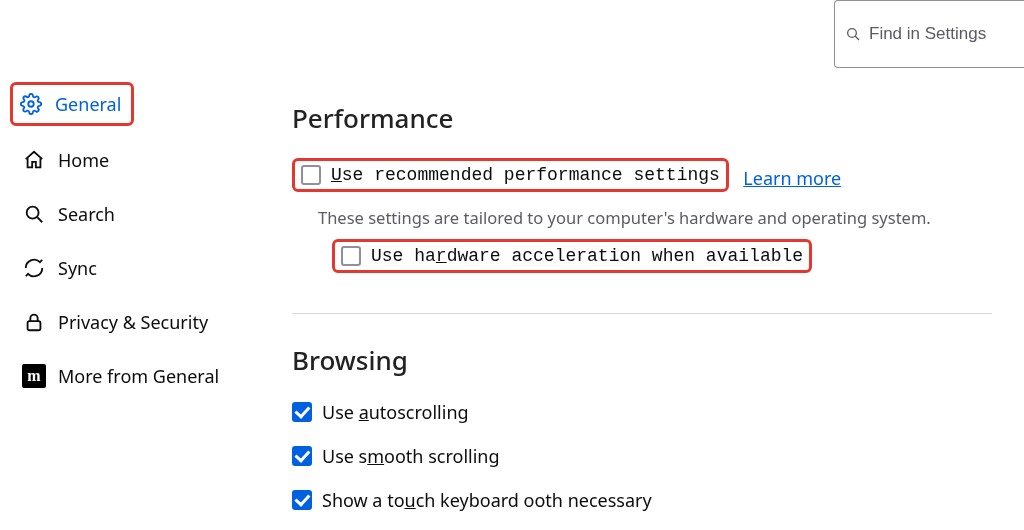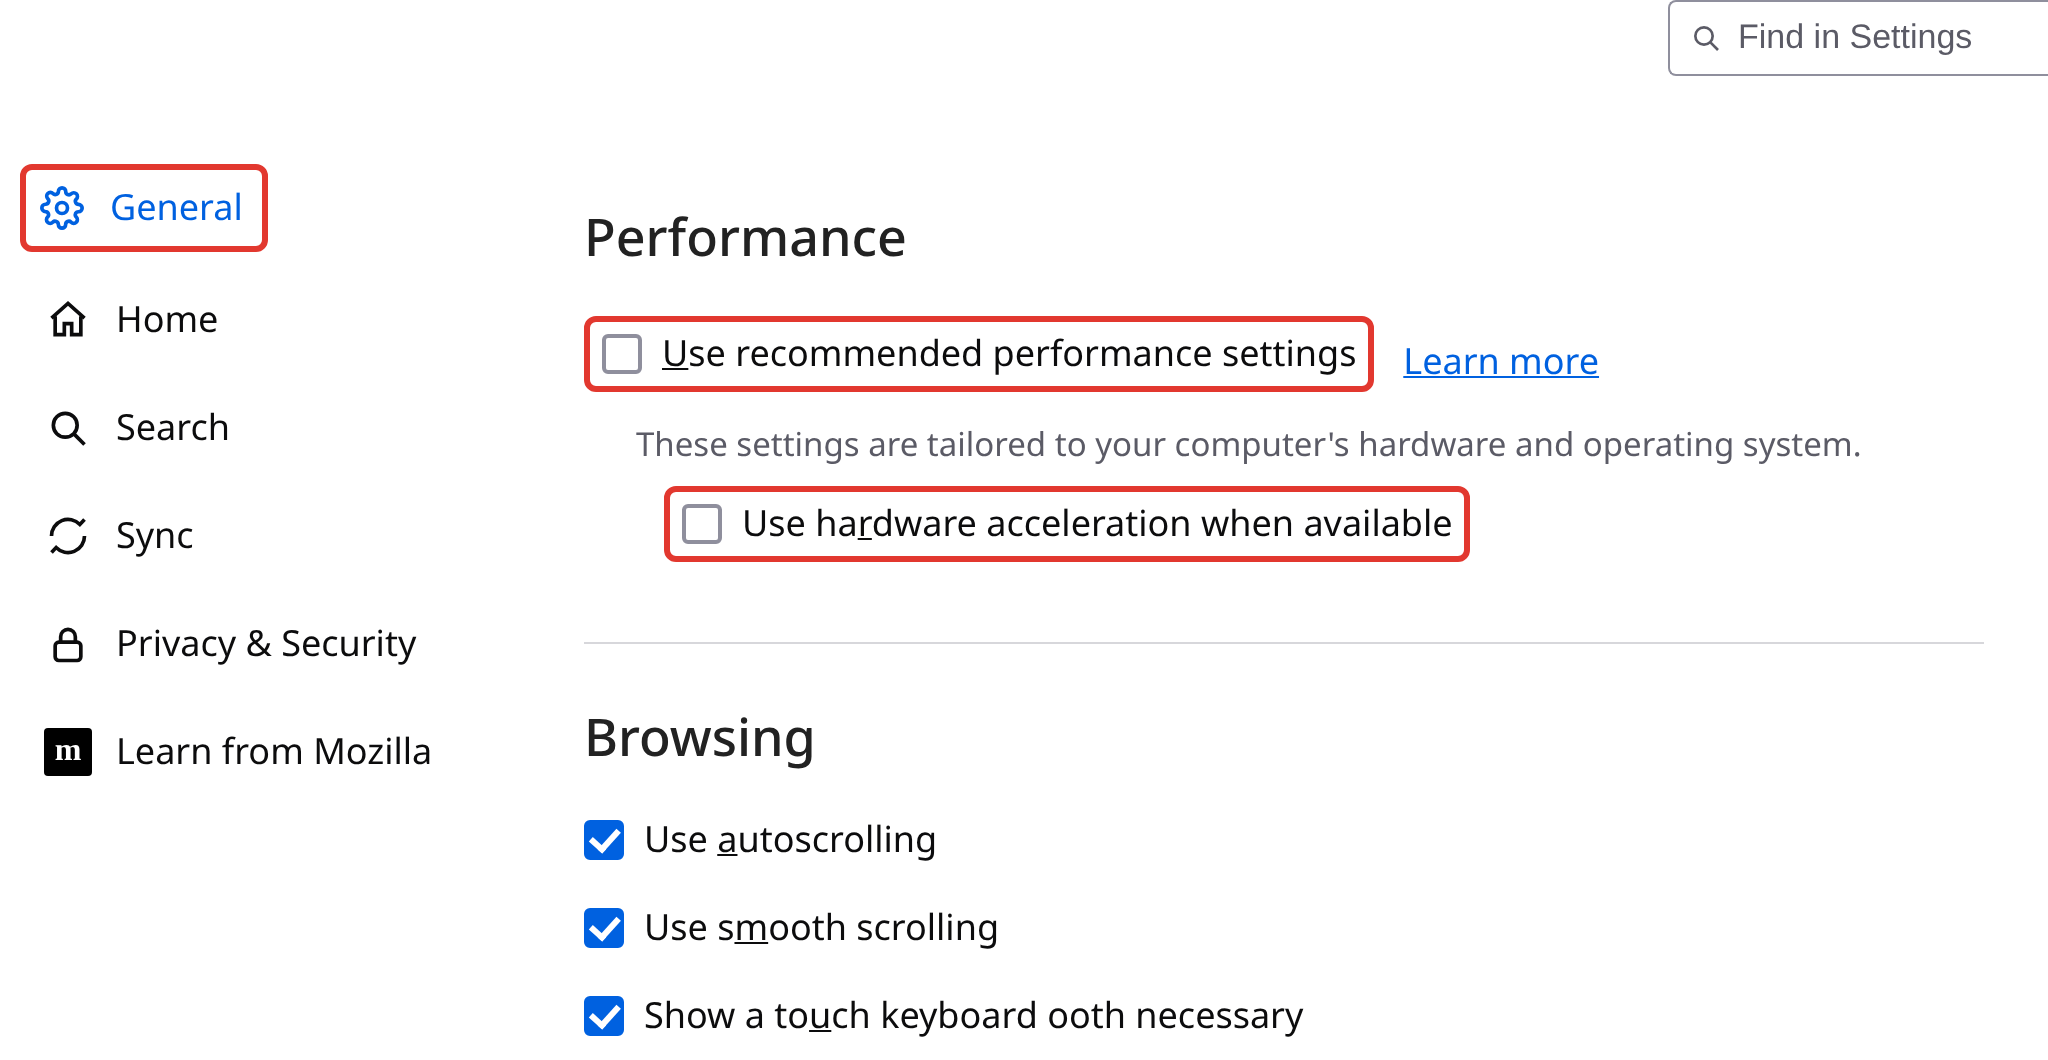--- a/index.html
+++ b/index.html
@@ -19,21 +19,21 @@
       right: 0;
       padding: 0;
     }
     .search-box {
       display: flex;
       align-items: center;
       border: 1px solid #8f8f9d;
       border-right: none;
       border-top-left-radius: 4px;
       border-bottom-left-radius: 4px;
-      padding: 6px 10px;
+      padding: 21px 10px;
       width: 190px;
       background: #fff;
       color: #5b5b66;
     }
     .search-box svg { flex-shrink: 0; margin-right: 8px; }
     .search-input {
       border: none;
       outline: none;
       font-size: 17px;
       color: #5b5b66;
@@ -92,20 +92,21 @@
       font-weight: 500;
       color: #222;
       margin-bottom: 22px;
     }
     .highlight-box {
       border: 3px solid #e2382f;
       border-radius: 6px;
       display: inline-flex;
       align-items: center;
       padding: 4px 6px;
+      font-family: Liberation Mono, monospace;
     }
     .sub-highlight {
       margin-left: 40px;
       margin-top: 10px;
     }
     .row {
       display: flex;
       align-items: center;
       gap: 10px;
       font-size: 18px;
@@ -216,21 +217,21 @@
           <path d="M8 11V8a4 4 0 0 1 8 0v3"></path>
         </svg>
     </span>
     <span>Privacy &amp; Security</span>
   </div>
 
   <div class="nav-item">
     <span class="icon-slot">
       <span class="moz-badge">m</span>
     </span>
-    <span>Learn from Mozilla</span>
+    <span>More from General</span>
   </div>
 </div>
 
 <div class="content">
   <h2 class="section">Performance</h2>
 
   <div>
     <span class="highlight-box">
       <span class="row">
         <span class="checkbox"></span>

